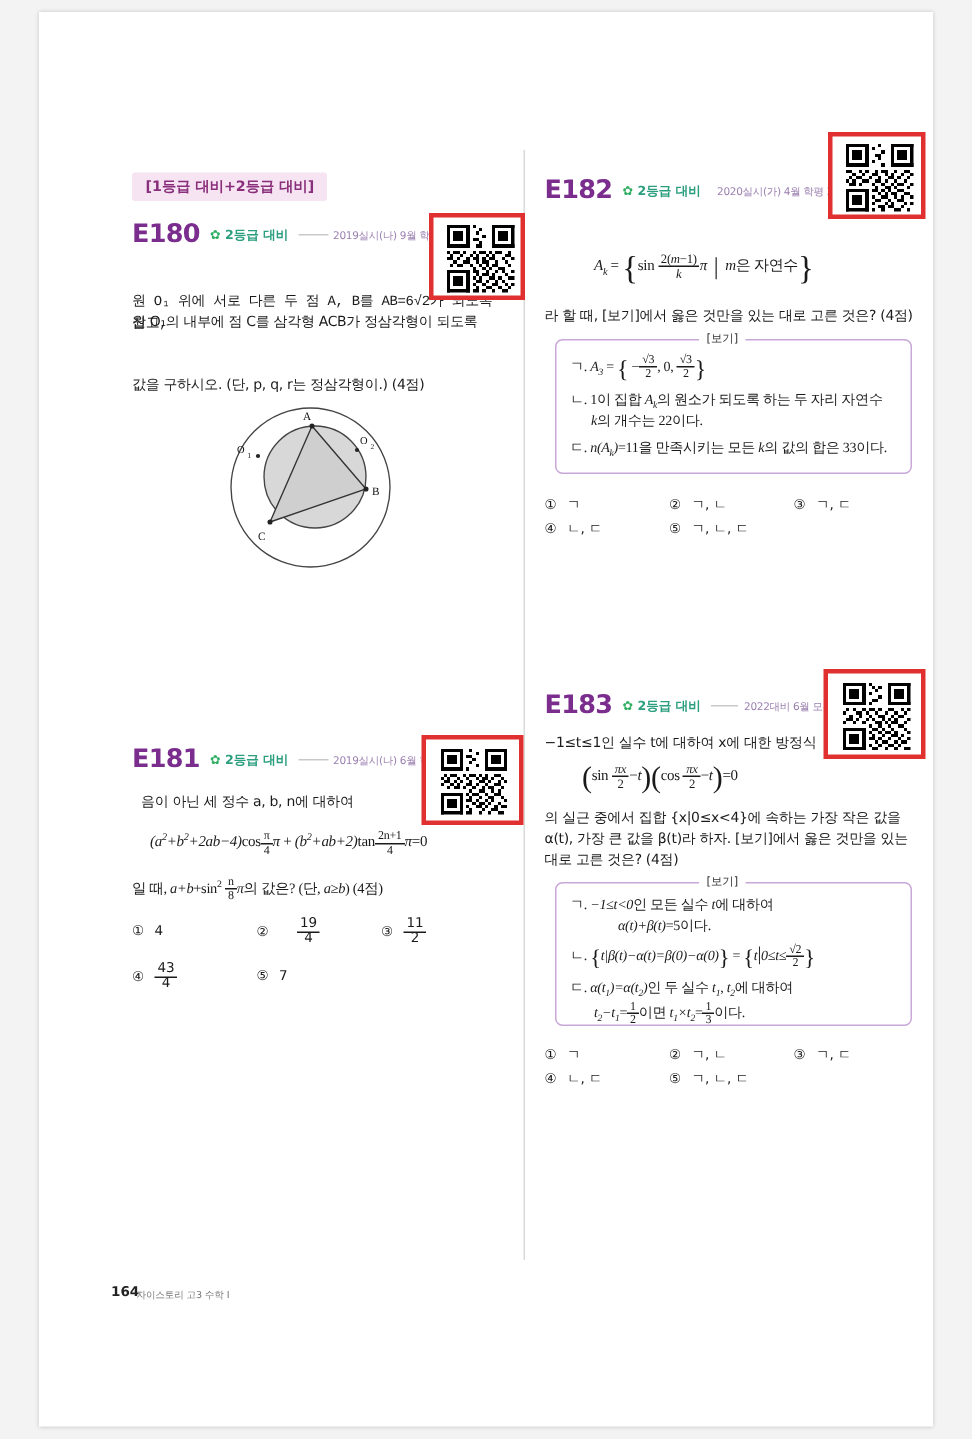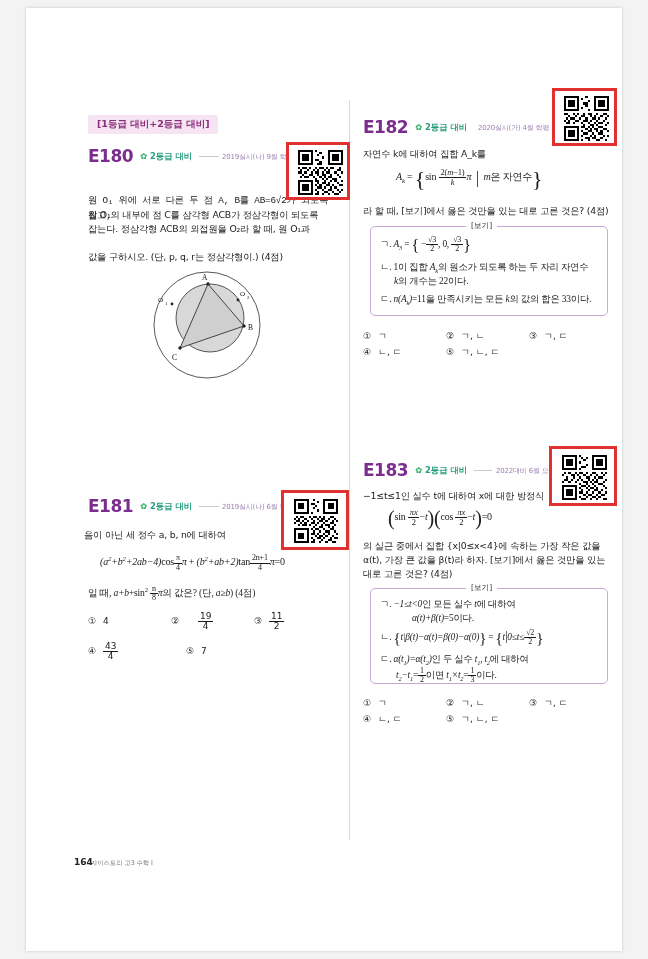--- a/index.html
+++ b/index.html
@@ -166,21 +166,20 @@
     <div class="qno" style="left:62px; top:138px;">E180</div>
     <div class="tag" style="left:114px; top:143px;">
       <span class="leaf">✿</span>
       <span>2등급 대비</span>
     </div>
     <div class="srcline" style="left:173px; top:148px; width:20px;"></div>
     <div class="src" style="left:196px; top:144px;">2019실시(나) 9월 학평 21(고2)</div>
 
     <div class="txt" style="left:62px; top:186px; width:250px;font-family:Liberation Mono, monospace;">원 O₁ 위에 서로 다른 두 점 A, B를 AB=6√2가 되도록 잡고,</div>
     <div class="txt" style="left:62px; top:200px; width:250px;">원 O₁의 내부에 점 C를 삼각형 ACB가 정삼각형이 되도록</div>
-    <div class="txt" style="left:62px; top:214px; width:250px;">잡는다. 정삼각형 ACB의 외접원을 O₂라 할 때, 원 O₁과</div>
     <div class="txt" style="left:62px; top:242px; width:250px;">값을 구하시오. (단, p, q, r는 정삼각형이.) (4점)</div>
 
     <div class="figwrap" style="left:86px; top:262px; width:190px; height:110px;">
       <svg width="190" height="110" viewBox="0 0 190 110">
         <circle cx="95" cy="55" r="53" fill="#ffffff" stroke="#444" stroke-width="0.9"></circle>
         <circle cx="98" cy="48" r="34" fill="#d8d8d8" stroke="#444" stroke-width="0.9"></circle>
         <polygon points="96,14 132,56 68,78" fill="#cfcfcf" stroke="#333" stroke-width="0.9"></polygon>
         <circle cx="96" cy="14" r="1.7" fill="#222"></circle>
         <circle cx="132" cy="56" r="1.7" fill="#222"></circle>
         <circle cx="68" cy="78" r="1.7" fill="#222"></circle>
@@ -300,21 +299,21 @@
     </div>
 
     <div class="qno" style="left:62px; top:488px;">E181</div>
     <div class="tag" style="left:114px; top:493px;">
       <span class="leaf">✿</span>
       <span>2등급 대비</span>
     </div>
     <div class="srcline" style="left:173px; top:498px; width:20px;"></div>
     <div class="src" style="left:196px; top:494px;">2019실시(나) 6월 학평 21(고2)</div>
 
-    <div class="txt" style="left:58px; top:520px; width:250px;">음이 아닌 세 정수 a, b, n에 대하여</div>
+    <div class="txt" style="left:68px; top:520px; width:250px;">음이 아닌 세 정수 a, b, n에 대하여</div>
 
     <div class="txt serif" style="left:74px; top:544px; width:240px; font-size:10px;">
       <span class="math">(a<sup>2</sup>+b<sup>2</sup>+2ab−4)</span>cos<span class="frac"><span class="n">π</span><span class="d">4</span></span><span class="math">π</span> + <span class="math">(b<sup>2</sup>+ab+2)</span>tan<span class="frac"><span class="n">2n+1</span><span class="d">4</span></span><span class="math">π</span>=0
     </div>
 
     <div class="txt serif" style="left:62px; top:575px; width:250px; font-size:9.6px;">
       일 때, <span class="math">a+b</span>+sin<sup>2</sup> <span class="frac"><span class="n">n</span><span class="d">8</span></span><span class="math">π</span>의 값은? (단, <span class="math">a≥b</span>) (4점)
     </div>
 
     <div class="choices" style="left:62px; top:608px;">
@@ -326,21 +325,21 @@
       <span class="frac" style="margin-left:16px; font-size:9px;"><span class="n">19</span><span class="d">4</span></span>
     </div>
     <div class="choices" style="left:228px; top:604px;">
       <span>③</span>
       <span class="frac" style="margin-left:4px; font-size:9px;"><span class="n">11</span><span class="d">2</span></span>
     </div>
     <div class="choices" style="left:62px; top:634px;">
       <span>④</span>
       <span class="frac" style="margin-left:4px; font-size:9px;"><span class="n">43</span><span class="d">4</span></span>
     </div>
-    <div class="choices" style="left:160px; top:638px;">
+    <div class="choices" style="left:145px; top:638px;">
       <span>⑤</span>
       <span style="margin-left:4px;">7</span>
     </div>
 
     <div class="qr-wrap" style="left:255px; top:482px; width:68px; height:60px;">
       <div class="qr" style="left:10px; top:6px; width:44px; height:44px; position:absolute;">
         <svg width="44" height="44" viewBox="0 0 21 21" shape-rendering="crispEdges">
           <rect width="21" height="21" fill="#fff"></rect>
           <g fill="#000">
             <rect x="0" y="0" width="7" height="1"></rect>
@@ -440,21 +439,20 @@
       </div>
     </div>
 
     <div class="qno" style="left:337px; top:109px;">E182</div>
     <div class="tag" style="left:389px; top:114px;">
       <span class="leaf">✿</span>
       <span>2등급 대비</span>
     </div>
     <div class="src" style="left:452px; top:115px;">2020실시(가) 4월 학평 29(고3)</div>
 
-    <div class="txt" style="left:337px; top:139px; width:250px;">자연수 k에 대하여 집합 A_k를</div>
 
     <div class="txt serif" style="left:370px; top:160px; font-size:10px;">
       <span class="math">A<sub>k</sub></span> = <span style="font-size:22px; vertical-align:-6px;">{</span>sin <span class="frac" style="font-size:8.5px;"><span class="n">2(<span class="math">m</span>−1)</span><span class="d"><span class="math">k</span></span></span><span class="math">π</span> &nbsp;<span style="font-size:16px; vertical-align:-3px;">|</span>&nbsp; <span class="math">m</span>은 자연수<span style="font-size:22px; vertical-align:-6px;">}</span>
     </div>
 
     <div class="txt" style="left:337px; top:196px; width:260px;">라 할 때, [보기]에서 옳은 것만을 있는 대로 고른 것은? (4점)</div>
 
     <div class="bogi" style="left:344px; top:218px; width:238px; height:90px;"></div>
     <div class="bogi-label" style="left:440px; top:213px;">[보기]</div>
 

